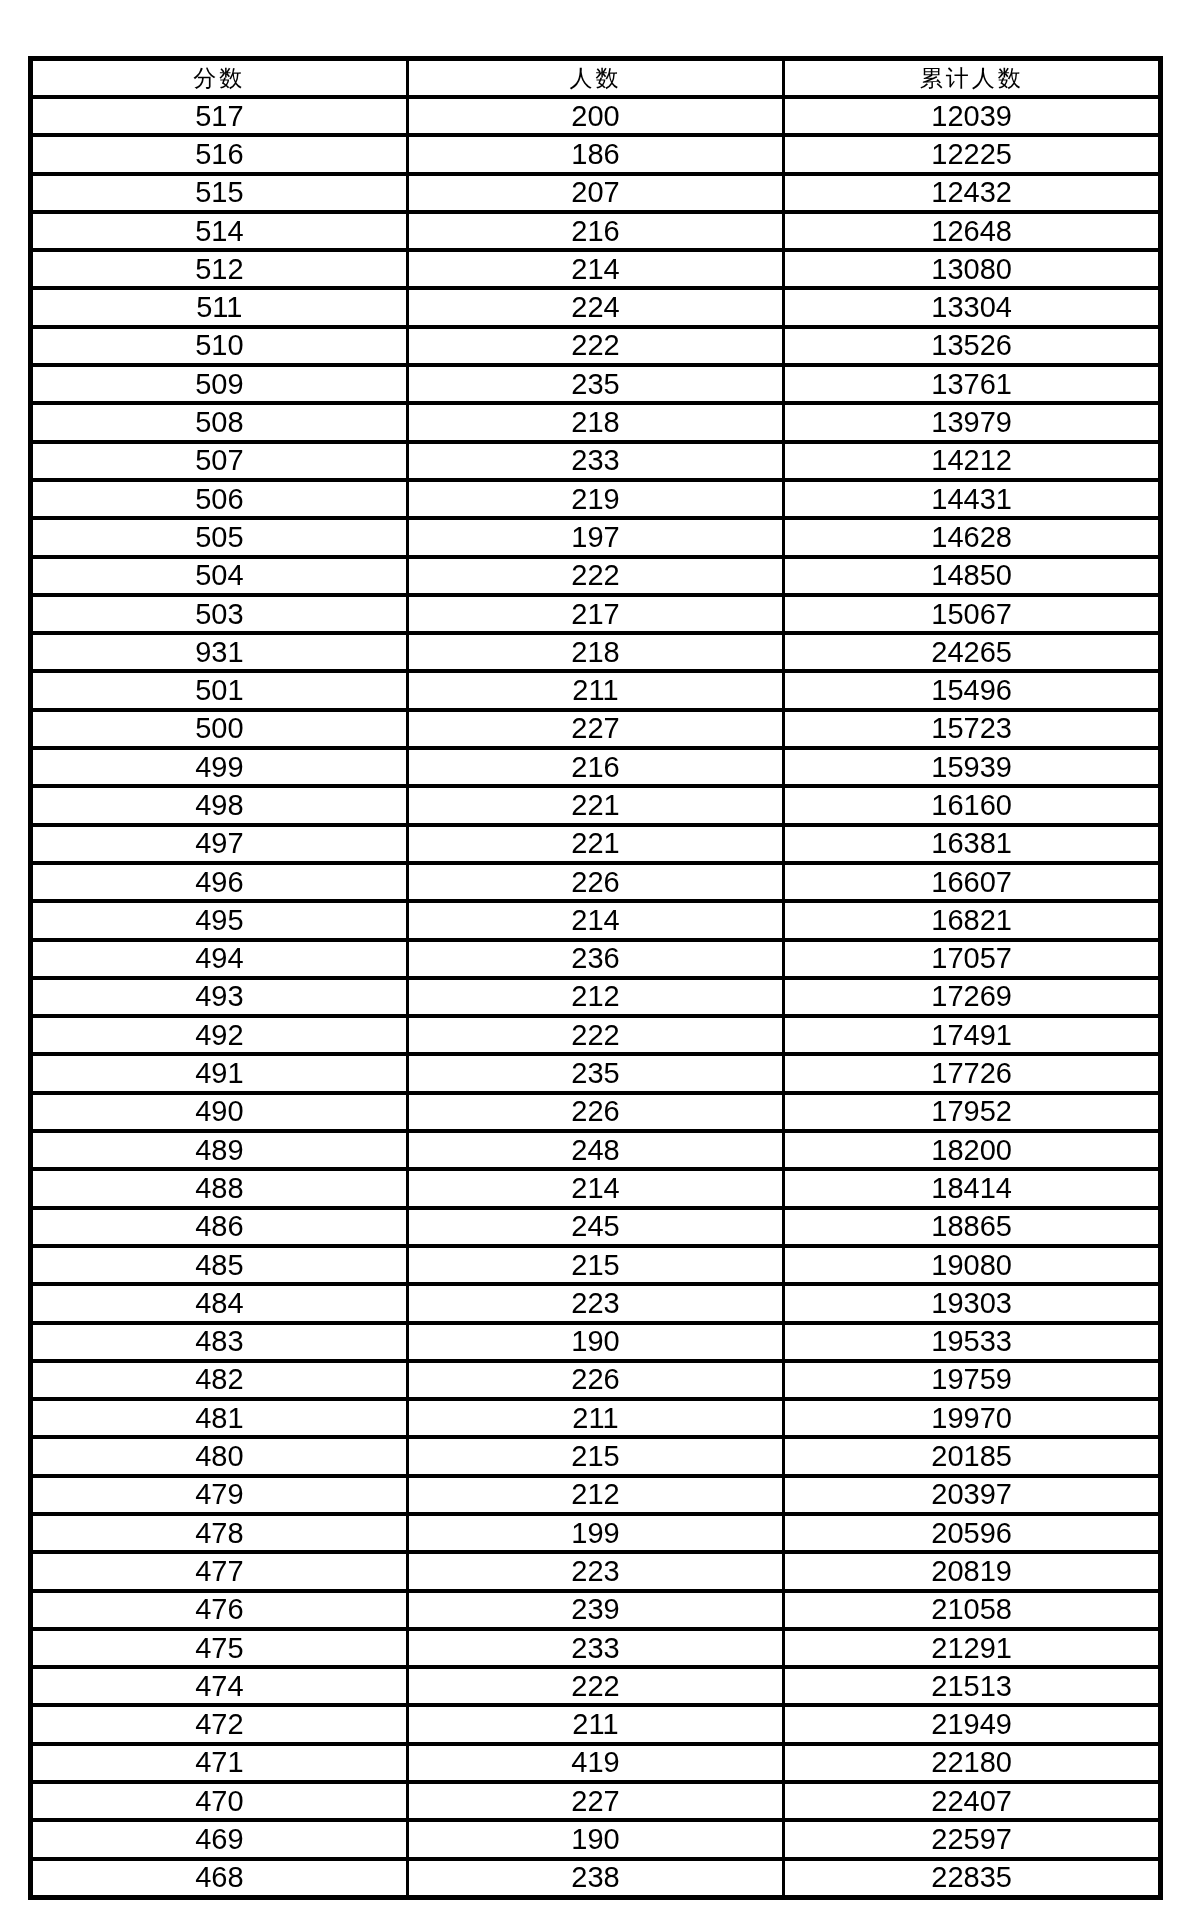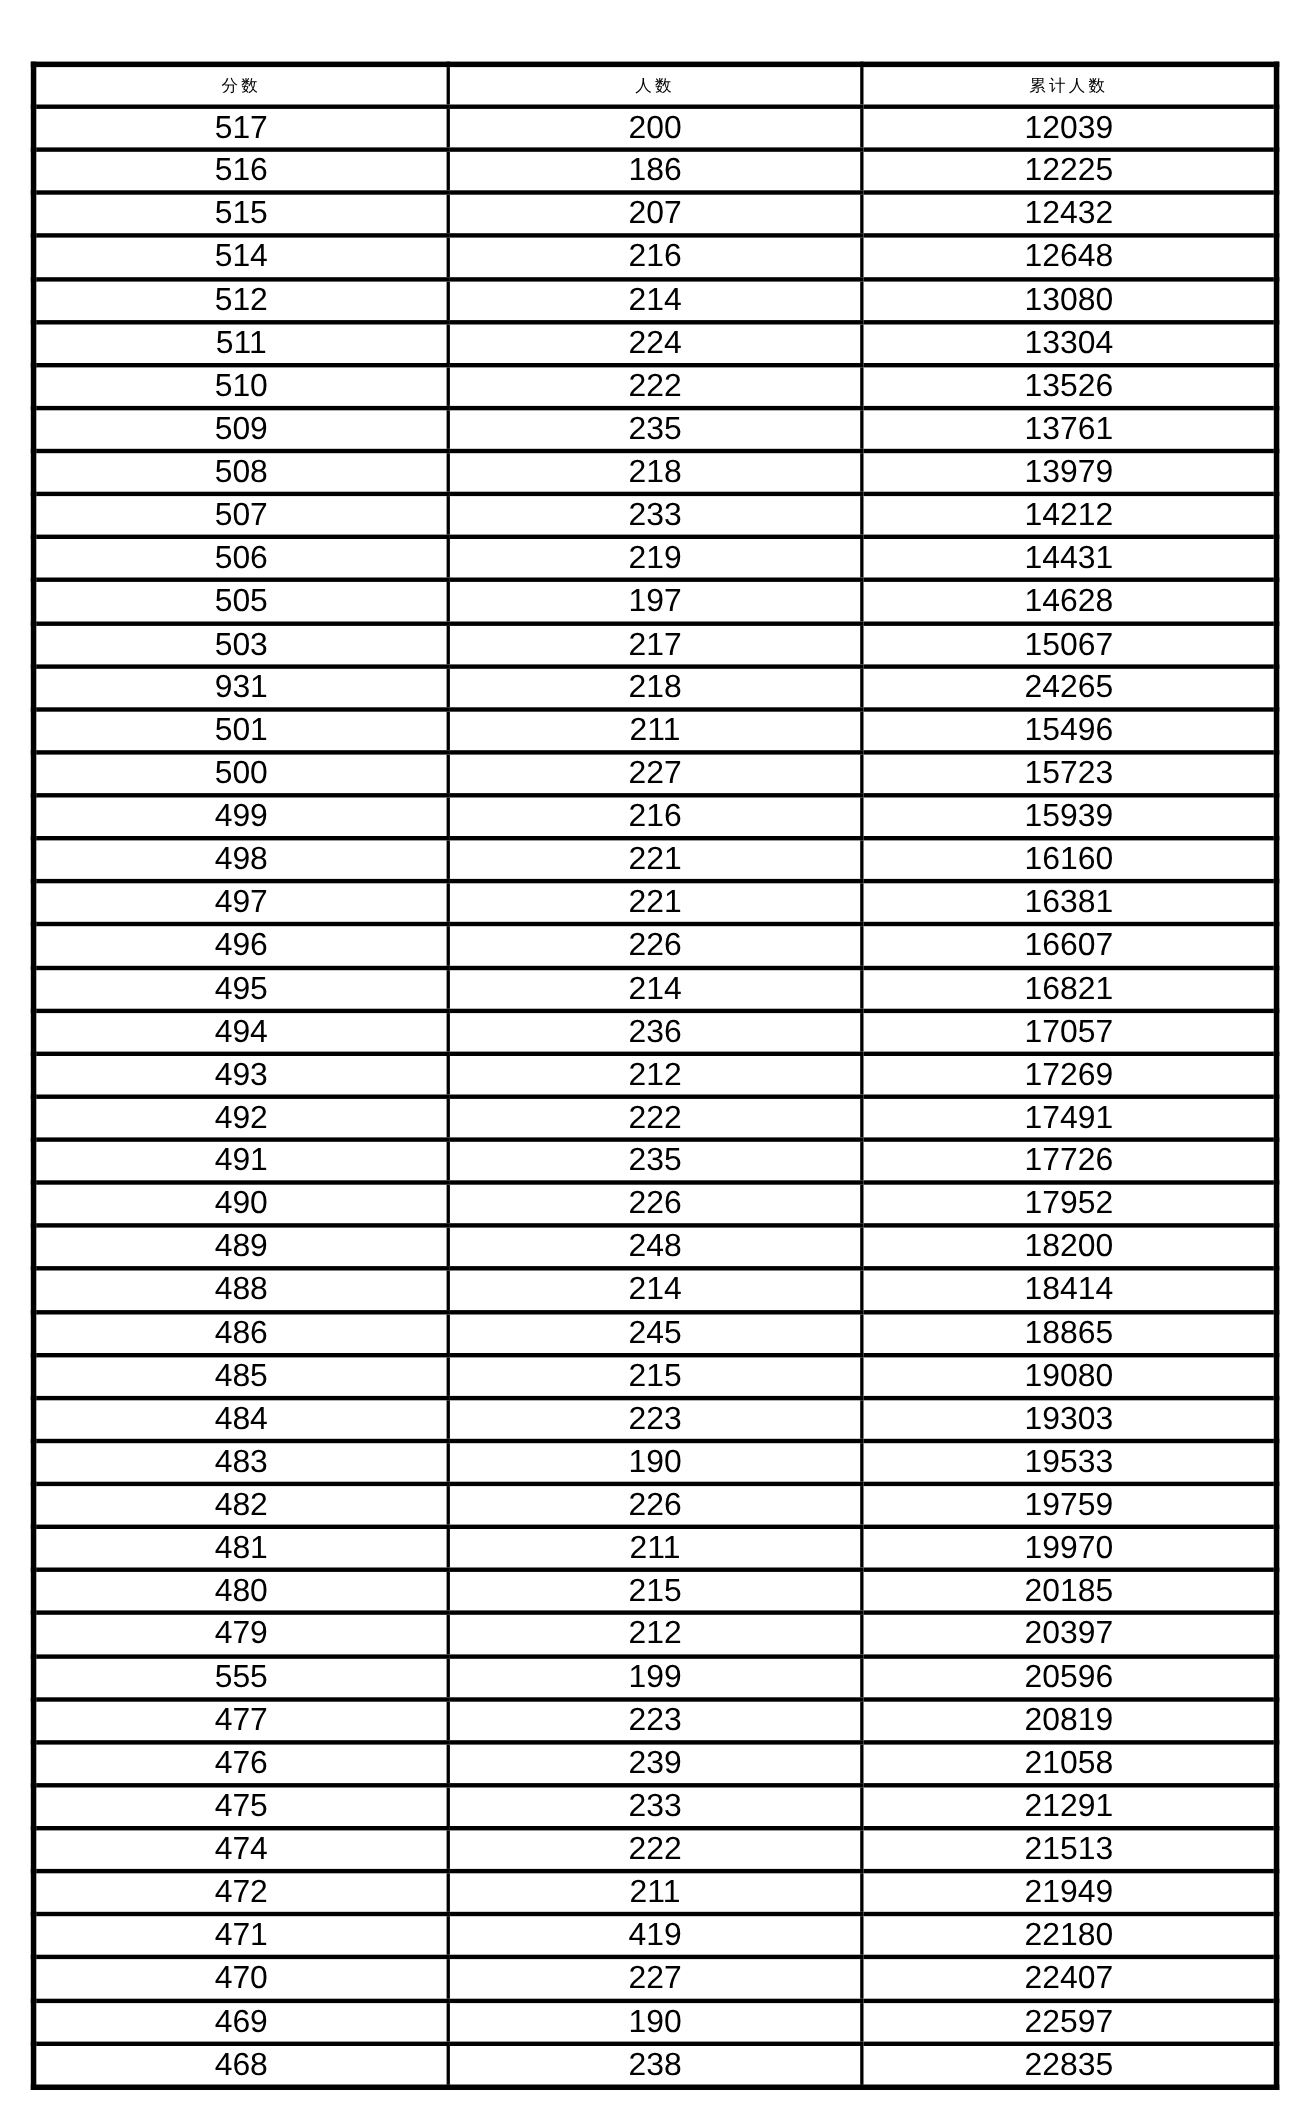--- a/index.html
+++ b/index.html
@@ -32,21 +32,21 @@
     border-right: 3px solid #000000;
     text-align: center;
     vertical-align: middle;
     padding: 0;
     color: #000000;
     white-space: nowrap;
     overflow: hidden;
   }
   .score-table th {
     font-family: Liberation Serif, serif;
-    font-size: 15px;
+    font-size: 23px;
     font-weight: normal;
     letter-spacing: 3px;
     height: 34px;
   }
   .score-table td {
     font-family: "Liberation Sans", "DejaVu Sans", sans-serif;
     font-size: 29px;
     font-weight: 400;
   }
 </style>
@@ -116,20 +116,25 @@
     <td>506</td>
     <td>219</td>
     <td>14431</td>
   </tr>
       <tr>
     <td>505</td>
     <td>197</td>
     <td>14628</td>
   </tr>
       <tr>
+    <td>504</td>
+    <td>222</td>
+    <td>14850</td>
+  </tr>
+      <tr>
     <td>503</td>
     <td>217</td>
     <td>15067</td>
   </tr>
       <tr>
     <td>931</td>
     <td>218</td>
     <td>24265</td>
   </tr>
       <tr>
@@ -236,21 +241,21 @@
     <td>480</td>
     <td>215</td>
     <td>20185</td>
   </tr>
       <tr>
     <td>479</td>
     <td>212</td>
     <td>20397</td>
   </tr>
       <tr>
-    <td>555</td>
+    <td>478</td>
     <td>199</td>
     <td>20596</td>
   </tr>
       <tr>
     <td>477</td>
     <td>223</td>
     <td>20819</td>
   </tr>
       <tr>
     <td>476</td>

